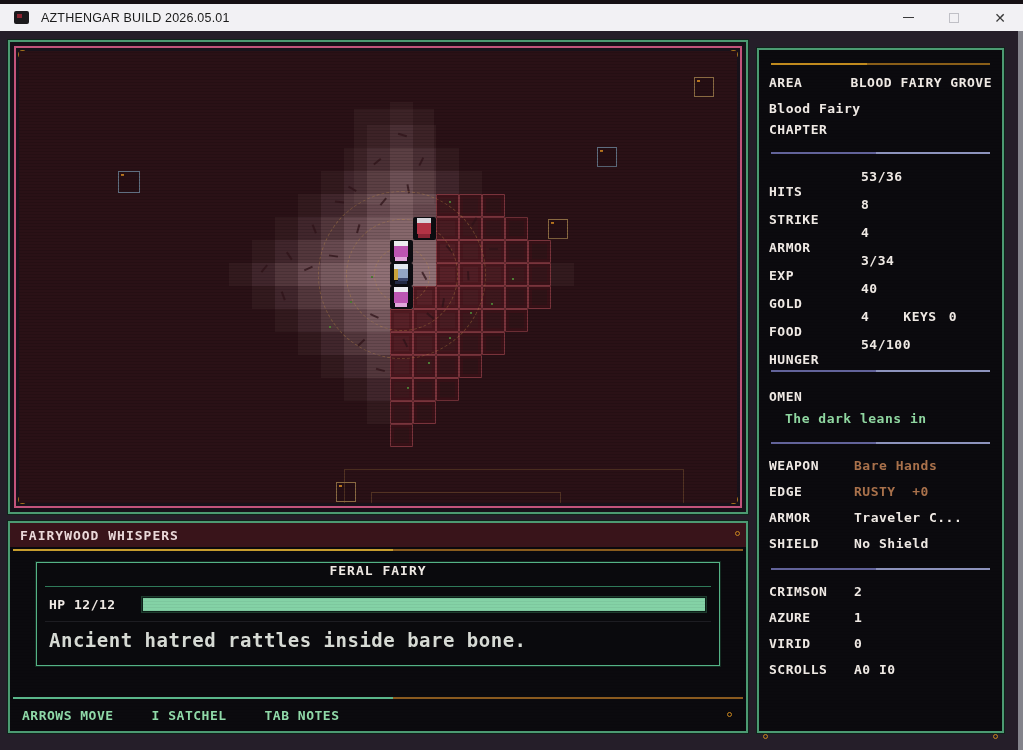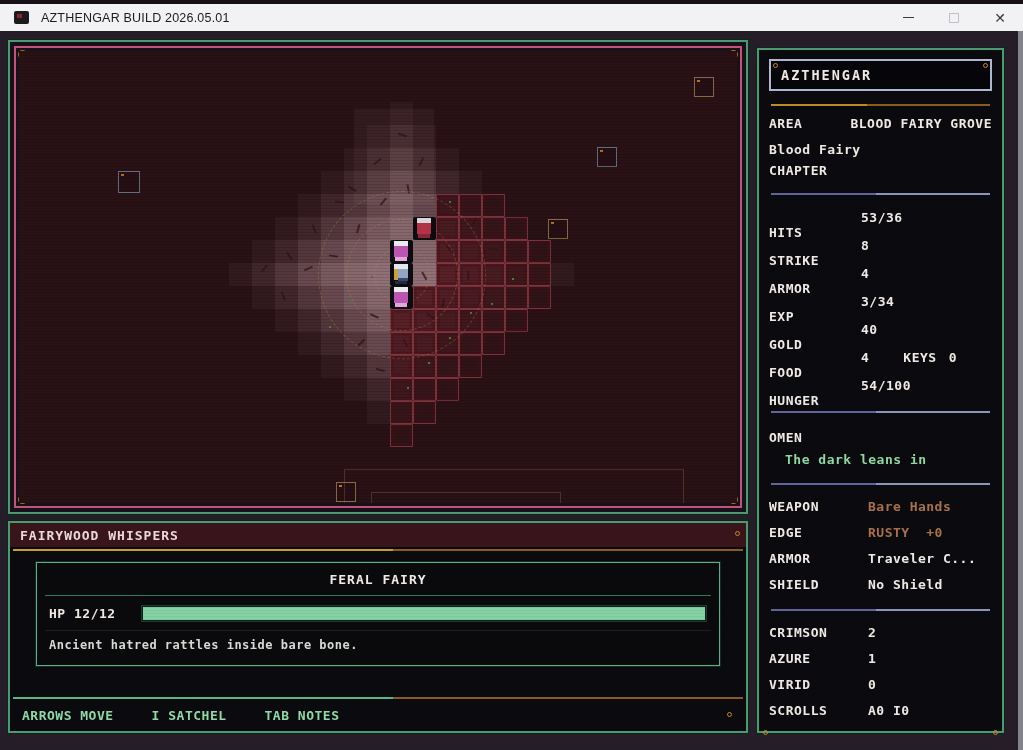--- a/index.html
+++ b/index.html
@@ -57,39 +57,39 @@
   .srow .val { white-space:pre; }
   .srow .lbl2 { margin-left:34px; }
   .srow .val2 { margin-left:12px; }
   .area-row { display:flex; height:22px; align-items:center; margin-top:6px; letter-spacing:0.5px; }
   .area-row .val { margin-left:auto; }
   .chapter-block { margin-top:5px; line-height:21px; letter-spacing:0.5px; }
   .omen-block { margin-top:14px; line-height:22px; letter-spacing:0.5px; }
   .green-text { color:#8fd6a0;margin-left:16px; }
   .tan-text { color:#a9714b; }
   .eqrow { display:flex; align-items:center; height:26px; letter-spacing:0.5px; }
-  .eqrow .lbl { width:99px; }
+  .eqrow .lbl { width:85px; }
   .eqrow .val { white-space:pre; }
   #sidebar .gap-sm { height:8px; }
 
   
   #combat { left:8px; top:521px; width:740px; height:212px; }
   #combat-header { position:relative; height:24px; background:#39141a; display:flex; align-items:center; }
   #combat-header span { margin-left:10px; color:#ead9d9; font-size:13px; font-weight:bold; letter-spacing:1px; }
   .div-yellow { height:2px; margin:2px 3px 0; background:linear-gradient(to right, #c79d2e 0 52%, #8a5c1d 52% 100%); }
   #enemybox { position:relative; margin:11px 26px 0; height:104px; border:1px solid #55b286; background:#0a0a0d; box-shadow:0 0 0 1px #132a20; }
-  #enemy-name { text-align:center; padding-top:9px; color:#efe9e4; font-size:13px; font-weight:bold; letter-spacing:1px; }
+  #enemy-name { text-align:center; color:#efe9e4; font-size:13px; font-weight:bold; letter-spacing:1px; }
   .div-teal-thin { height:1px; margin:8px 8px 0; background:#2f7a59; }
   #hp-row { display:flex; align-items:center; padding:0 12px; margin-top:9px; }
   #hp-row .hp-label { color:#efe9e4; font-size:13px; font-weight:bold; width:92px; letter-spacing:0.5px; }
   #hp-bar { flex:1; height:17px; background:#0d2019; border:1px solid #1e3c2e; position:relative; }
   #hp-fill { position:absolute; left:1px; top:1px; bottom:1px; background:#84d2a6;
     background-image:repeating-linear-gradient(0deg, rgba(0,0,0,0.05) 0 1px, rgba(0,0,0,0) 1px 3px); }
   .div-faint { height:1px; margin:8px 8px 0; background:#1d1d22; }
-  #flavor { padding:7px 12px 0; color:#d6dad4; font-size:12px; font-weight:bold; letter-spacing:0.5px; }
+  #flavor { padding:7px 12px 0; color:#d6dad4; font-size:19px; font-weight:bold; letter-spacing:0.5px; }
   #status-div { position:absolute; left:3px; right:3px; bottom:32px; height:2px;
     background:linear-gradient(to right, #5ab68a 0 52%, #8a5a1f 52% 100%); }
   #status-row { position:absolute; left:12px; right:12px; bottom:6px; height:20px; display:flex; align-items:center; color:#8fd9a8; font-size:13px; font-weight:bold; letter-spacing:0.5px; }
   #status-row .hint { margin-right:38px; }
 </style>
 </head>
 <body>
 
 <div id="app">
 
@@ -341,25 +341,20 @@
             <div class="sp" style="left: 4px; top: 1px; width: 14px; height: 5px; background: rgb(236, 236, 240);"></div>
             <div class="sp" style="left: 4px; top: 6px; width: 14px; height: 11px; background: rgb(188, 85, 178);"></div>
             <div class="sp" style="left: 5px; top: 17px; width: 12px; height: 4px; background: rgb(226, 168, 220);"></div>
           </div>
         </div>
     </div>
   </div>
 
   <div id="sidebar" class="panel scan">
     <div class="inner">
-      <div id="namebox">
-        <div class="dot" style="left:2px;top:2px;"></div>
-        <div class="dot" style="right:2px;top:2px;"></div>
-        <span>AZTHENGAR</span>
-      </div>
 
       <div class="div-orange"></div>
 
       <div class="area-row">
         <span class="lbl">AREA</span>
         <span class="val">BLOOD FAIRY GROVE</span>
       </div>
       <div class="chapter-block">
         <div>Blood Fairy</div>
         <div>CHAPTER</div>

